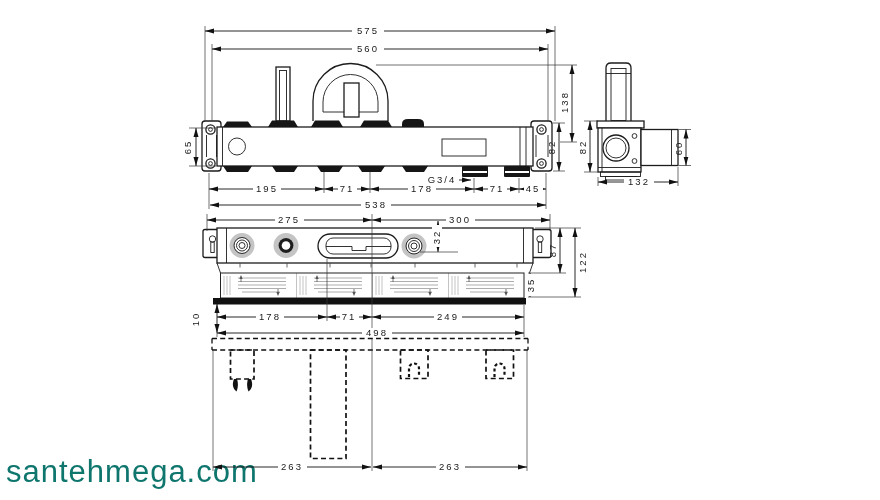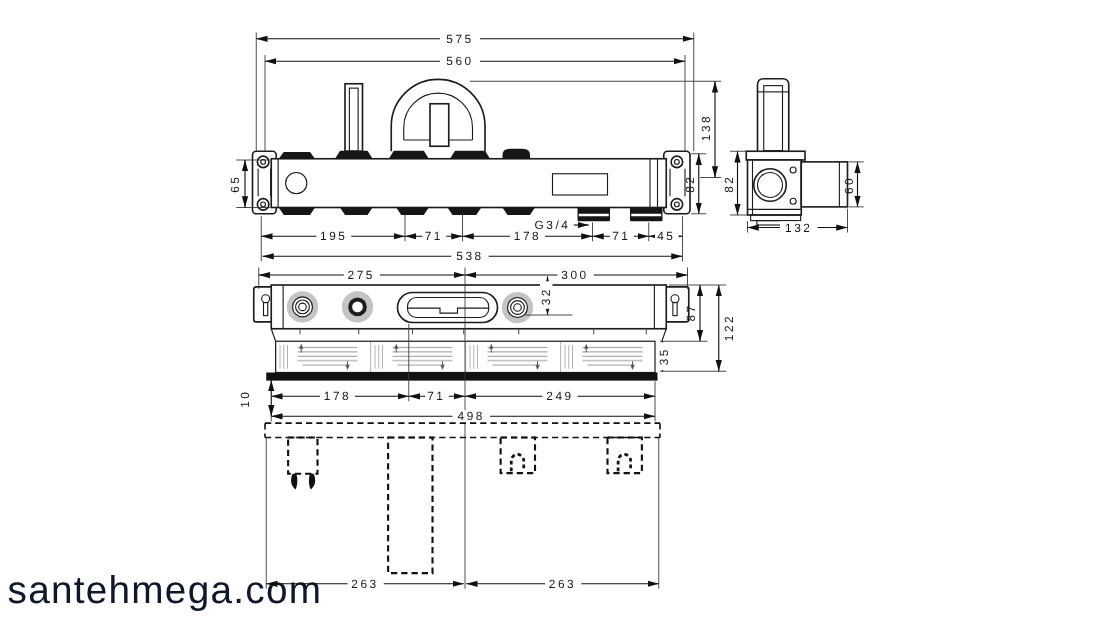--- a/index.html
+++ b/index.html
@@ -1,18 +1,18 @@
 <!DOCTYPE html>
 <html><head>
 <meta charset="utf-8">
 <style>
   html,body{margin:0;padding:0;background:#fff;}
   #canvas{position:relative;width:880px;height:500px;background:#ffffff;overflow:hidden;
           font-family:"Liberation Sans",sans-serif;}
-  #watermark{position:absolute;left:6px;top:454px;font-size:31px;color:#0f172a;
+  #watermark{position:absolute;left:6px;top:454px;font-size:31px;color:#0f766e;
              letter-spacing:1px;font-family:"Liberation Sans",sans-serif;}
   svg{position:absolute;left:0;top:0;}
   .ol{stroke:#1c1c1c;stroke-width:1.3;fill:#fff;}
   .oln{stroke:#1c1c1c;stroke-width:1.3;fill:none;}
   .det{stroke:#1c1c1c;stroke-width:0.9;fill:none;}
   .thin{stroke:#3a3a3a;stroke-width:0.7;fill:none;}
   .dk{fill:#161616;stroke:none;}
   .dim{stroke:#111;stroke-width:0.9;fill:none;}
   .wit{stroke:#333;stroke-width:0.7;fill:none;}
   .dsh{stroke:#111;stroke-width:1.7;fill:none;stroke-dasharray:5 3.2;}

